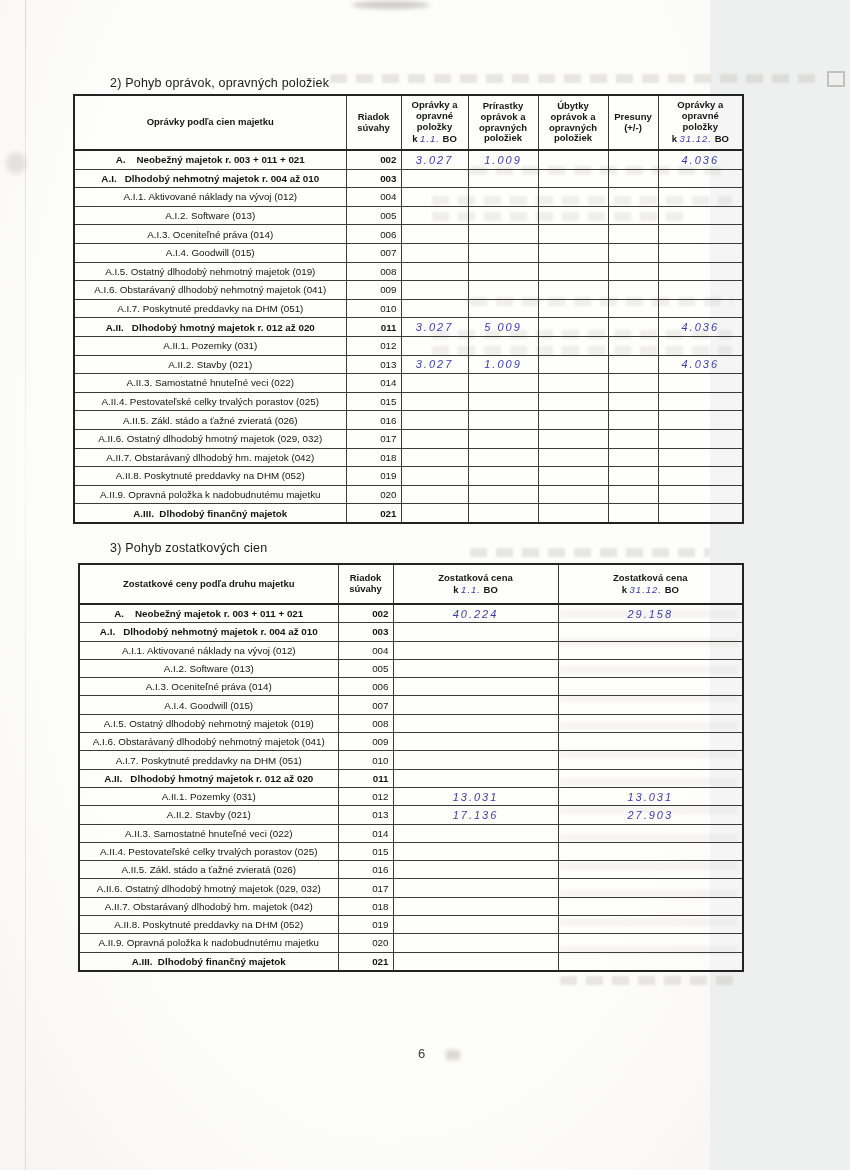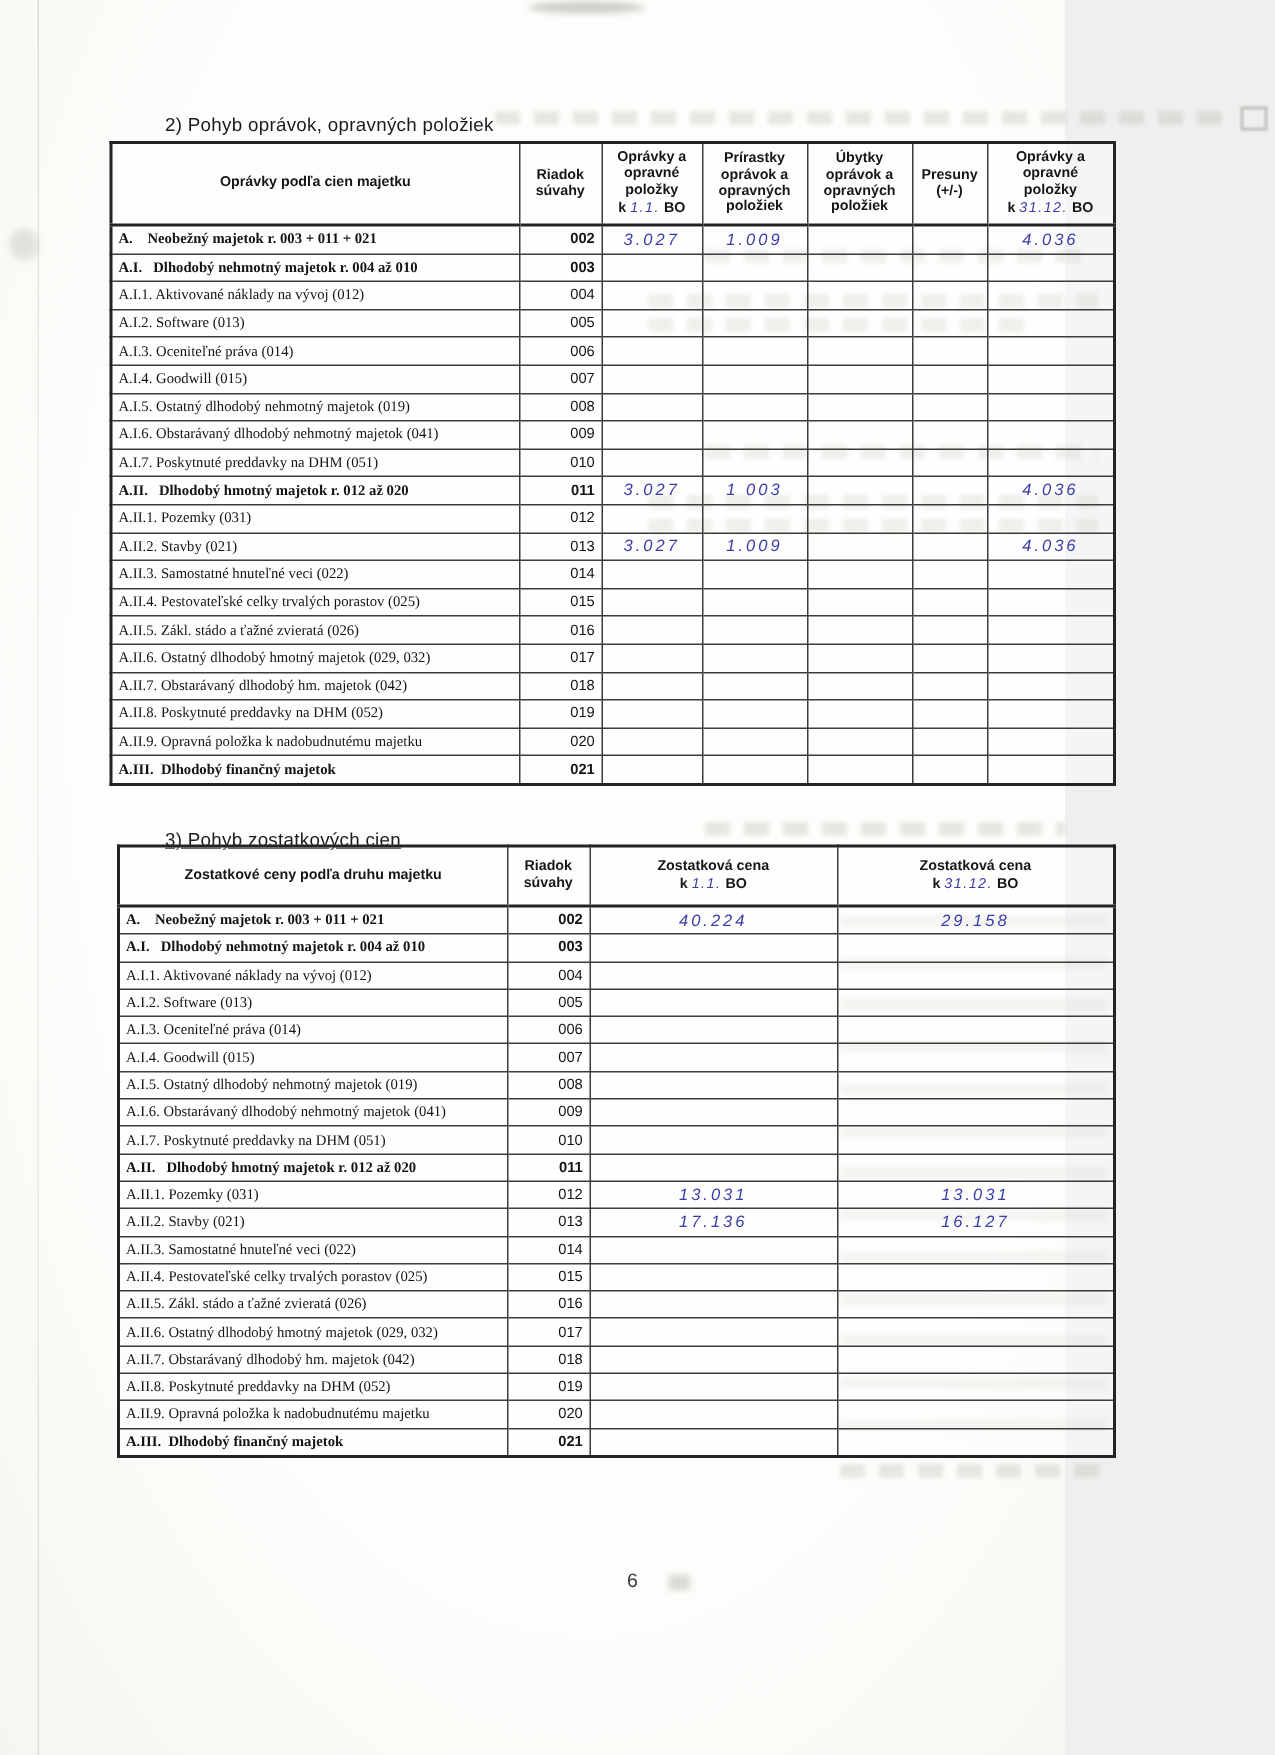--- a/index.html
+++ b/index.html
@@ -34,21 +34,21 @@
   }
   .ghost-box {
     position:absolute; border:2px solid rgba(150,146,136,.5);
     filter:blur(.6px);
   }
 
   .doc-title {
     position:absolute; font-size:12.5px; color:#1b1b1b; letter-spacing:.2px;
   }
   .t1-title { left:110px; top:76px; }
-  .t2-title { left:110px; top:553px;text-decoration:underline; }
+  .t2-title { left:110px; top:541px; }
 
   table.tbl {
     position:absolute; border-collapse:collapse; table-layout:fixed;
     background:rgba(255,255,255,.35);
   }
   table.tbl, table.tbl th, table.tbl td { border:1px solid #3b3b3b; }
   table.tbl { border:2px solid #232323; }
   table.tbl thead th { border-bottom:2px solid #232323; }
 
   .t1 { left:73px; top:94px; width:669px; }
@@ -60,21 +60,21 @@
   }
   .t1 thead tr { height:55px; }
   .t2 thead tr { height:40px;padding-left:25px; }
 
   .tbl td {
     font-size:9.8px; color:#141414; padding:0 4px; vertical-align:middle;
     white-space:nowrap; overflow:hidden;
   }
   .t1 tbody td { height:17.6px; }
   .t2 tbody td { height:17.3px; }
-  .tbl td.lbl { text-align:left;font-family:Liberation Serif, serif; }
+  .tbl td.lbl { text-align:center; }
   .tbl td.rdk { text-align:right; }
   .tbl td.val { text-align:center; }
   .tbl tr.bold td { font-weight:bold; }
 
   
   .t1 tbody tr:nth-child(4) td, .t2 tbody tr:nth-child(6) td { border-top-color:#6b5136; }
   .t1 tbody tr:nth-child(9) td, .t2 tbody tr:nth-child(12) td { border-top-color:#44496e; }
   .t1 tbody tr:nth-child(13) td, .t2 tbody tr:nth-child(16) td { border-top-color:#6e4444; }
 
   .pre { white-space:pre-line; }
@@ -239,21 +239,21 @@
           <td class="val"></td>
           <td class="val"></td>
           <td class="val"></td>
           <td class="val"></td>
           <td class="val"></td>
         </tr>
         <tr class="bold">
           <td class="lbl">A.II.&nbsp;&nbsp;&nbsp;Dlhodobý hmotný majetok r. 012 až 020</td>
           <td class="rdk">011</td>
           <td class="val hw">3.027</td>
-          <td class="val hw">1 003</td>
+          <td class="val hw">5 009</td>
           <td class="val"></td>
           <td class="val"></td>
           <td class="val hw">4.036</td>
         </tr>
         <tr>
           <td class="lbl">A.II.1. Pozemky (031)</td>
           <td class="rdk">012</td>
           <td class="val"></td>
           <td class="val"></td>
           <td class="val"></td>
@@ -432,21 +432,21 @@
         <tr>
           <td class="lbl">A.II.1. Pozemky (031)</td>
           <td class="rdk">012</td>
           <td class="val hw">13.031</td>
           <td class="val hw">13.031</td>
         </tr>
         <tr>
           <td class="lbl">A.II.2. Stavby (021)</td>
           <td class="rdk">013</td>
           <td class="val hw">17.136</td>
-          <td class="val hw">16.127</td>
+          <td class="val hw">27.903</td>
         </tr>
         <tr>
           <td class="lbl">A.II.3. Samostatné hnuteľné veci (022)</td>
           <td class="rdk">014</td>
           <td class="val"></td>
           <td class="val"></td>
         </tr>
         <tr>
           <td class="lbl">A.II.4. Pestovateľské celky trvalých porastov (025)</td>
           <td class="rdk">015</td>

